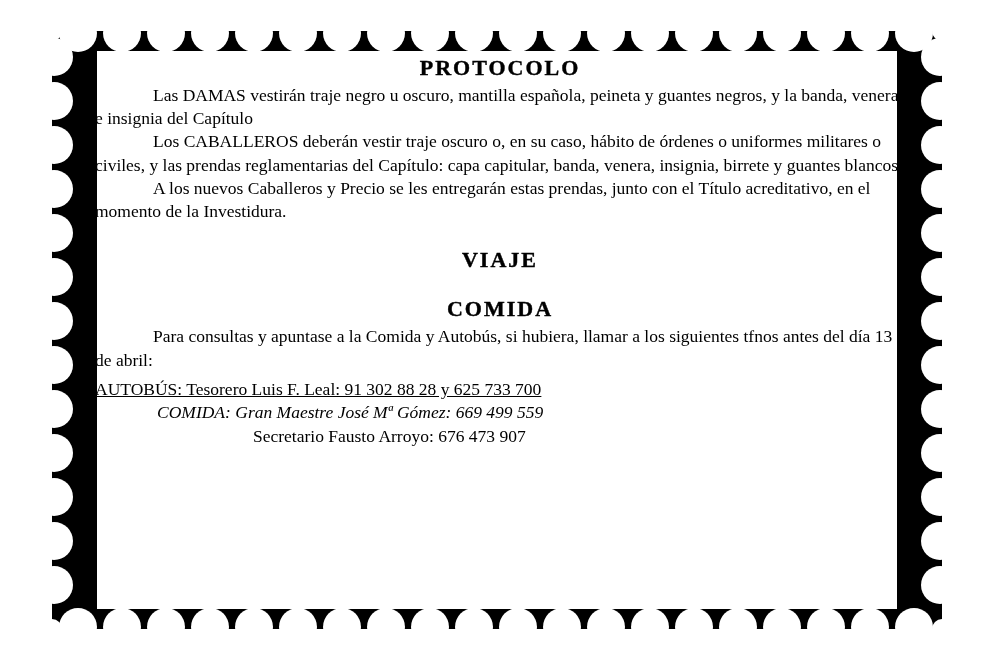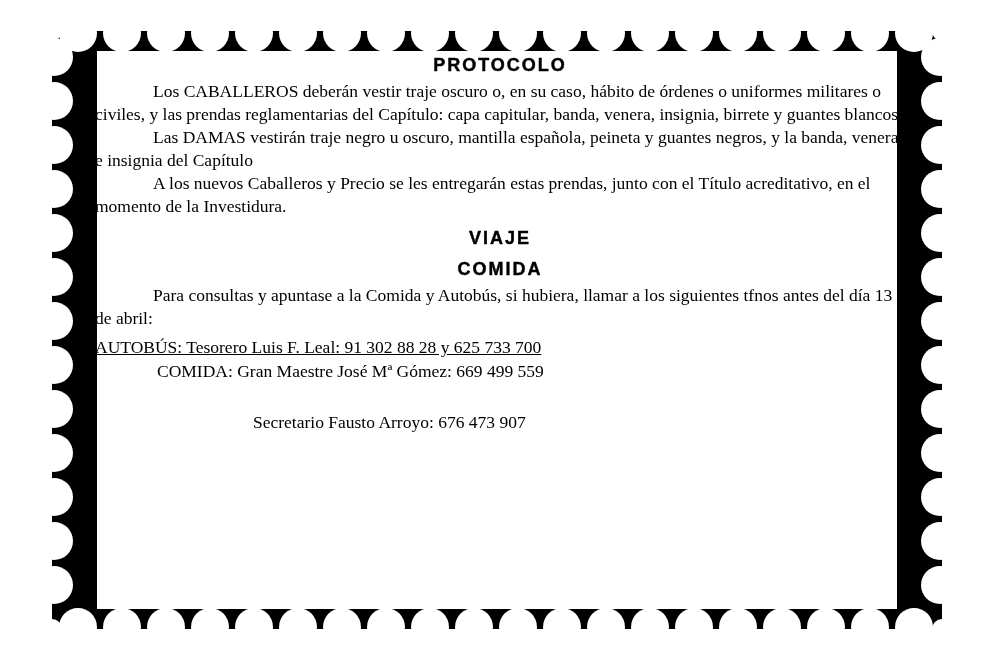--- a/index.html
+++ b/index.html
@@ -49,47 +49,47 @@
 
   .content {
     position: absolute;
     left: 95px;
     top: 55px;
     width: 810px;
     height: 555px;
   }
 
   h1.section-title {
-    font-family: Liberation Sans, sans-serif;
+    font-family: Liberation Serif, serif;
     font-weight: bold;
     text-align: center;
     letter-spacing: 2px;
-    font-size: 18px;
+    font-size: 22px;
     margin: 0 0 4px 0;
     line-height: 1.15;
     -webkit-text-stroke: 0.4px #000;
   }
-  .section-title.spaced { margin-top: 10px; }
+  .section-title.spaced { margin-top: 24px; }
 
   p.para {
     font-size: 17.5px;
     line-height: 1.32;
     margin: 0;
     text-align: left;
   }
   p.para.indent { text-indent: 58px; }
 
   .contact-line {
     font-size: 17.5px;
     line-height: 1.36;
     margin: 0;
   }
   .contact-line.c1 { text-indent: 0px; text-decoration: underline; }
-  .contact-line.c2 { text-indent: 62px; }
-  .contact-line.c3 { text-indent: 158px; margin-top: 28px; }
+  .contact-line.c2 { text-indent: 62px; font-style: italic; }
+  .contact-line.c3 { text-indent: 158px; }
 
   .block { margin-bottom: 2px; }
   .gap-s { height: 6px; }
 </style>
 </head>
 <body>
 
 <div class="page">
 
   <div class="frame">
@@ -165,22 +165,22 @@
       <div class="scallop" style="left: 921px; top: 566px; width: 38px; height: 38px;"></div>
       <div class="scallop" style="left: 42px; top: 21px; width: 20px; height: 20px;"></div>
       <div class="scallop" style="left: 932px; top: 21px; width: 20px; height: 20px;"></div>
       <div class="scallop" style="left: 42px; top: 619px; width: 20px; height: 20px;"></div>
       <div class="scallop" style="left: 932px; top: 619px; width: 20px; height: 20px;"></div>
     </div>
 
   <div class="content">
 
     <h1 class="section-title">PROTOCOLO</h1>
+    <p class="para indent block">Las DAMAS vestirán traje negro u oscuro, mantilla española, peineta y guantes negros, y la banda, venera e insignia del Capítulo</p>
     <p class="para indent block">Los CABALLEROS deberán vestir traje oscuro o, en su caso, hábito de órdenes o uniformes militares o civiles, y las prendas reglamentarias del Capítulo: capa capitular, banda, venera, insignia, birrete y guantes blancos.</p>
-    <p class="para indent block">Las DAMAS vestirán traje negro u oscuro, mantilla española, peineta y guantes negros, y la banda, venera e insignia del Capítulo</p>
     <p class="para indent block">A los nuevos Caballeros y Precio se les entregarán estas prendas, junto con el Título acreditativo, en el momento de la Investidura.</p>
 
     <h1 class="section-title spaced">VIAJE</h1>
 
     <h1 class="section-title spaced">COMIDA</h1>
     <p class="para indent block">Para consultas y apuntase a la Comida y Autobús, si hubiera, llamar a los siguientes tfnos antes del día 13 de abril:</p>
 
     <div class="gap-s"></div>
     <p class="contact-line c1">AUTOBÚS: Tesorero Luis F. Leal: 91 302 88 28 y 625 733 700</p>
     <p class="contact-line c2">COMIDA: Gran Maestre José Mª Gómez: 669 499 559</p>

